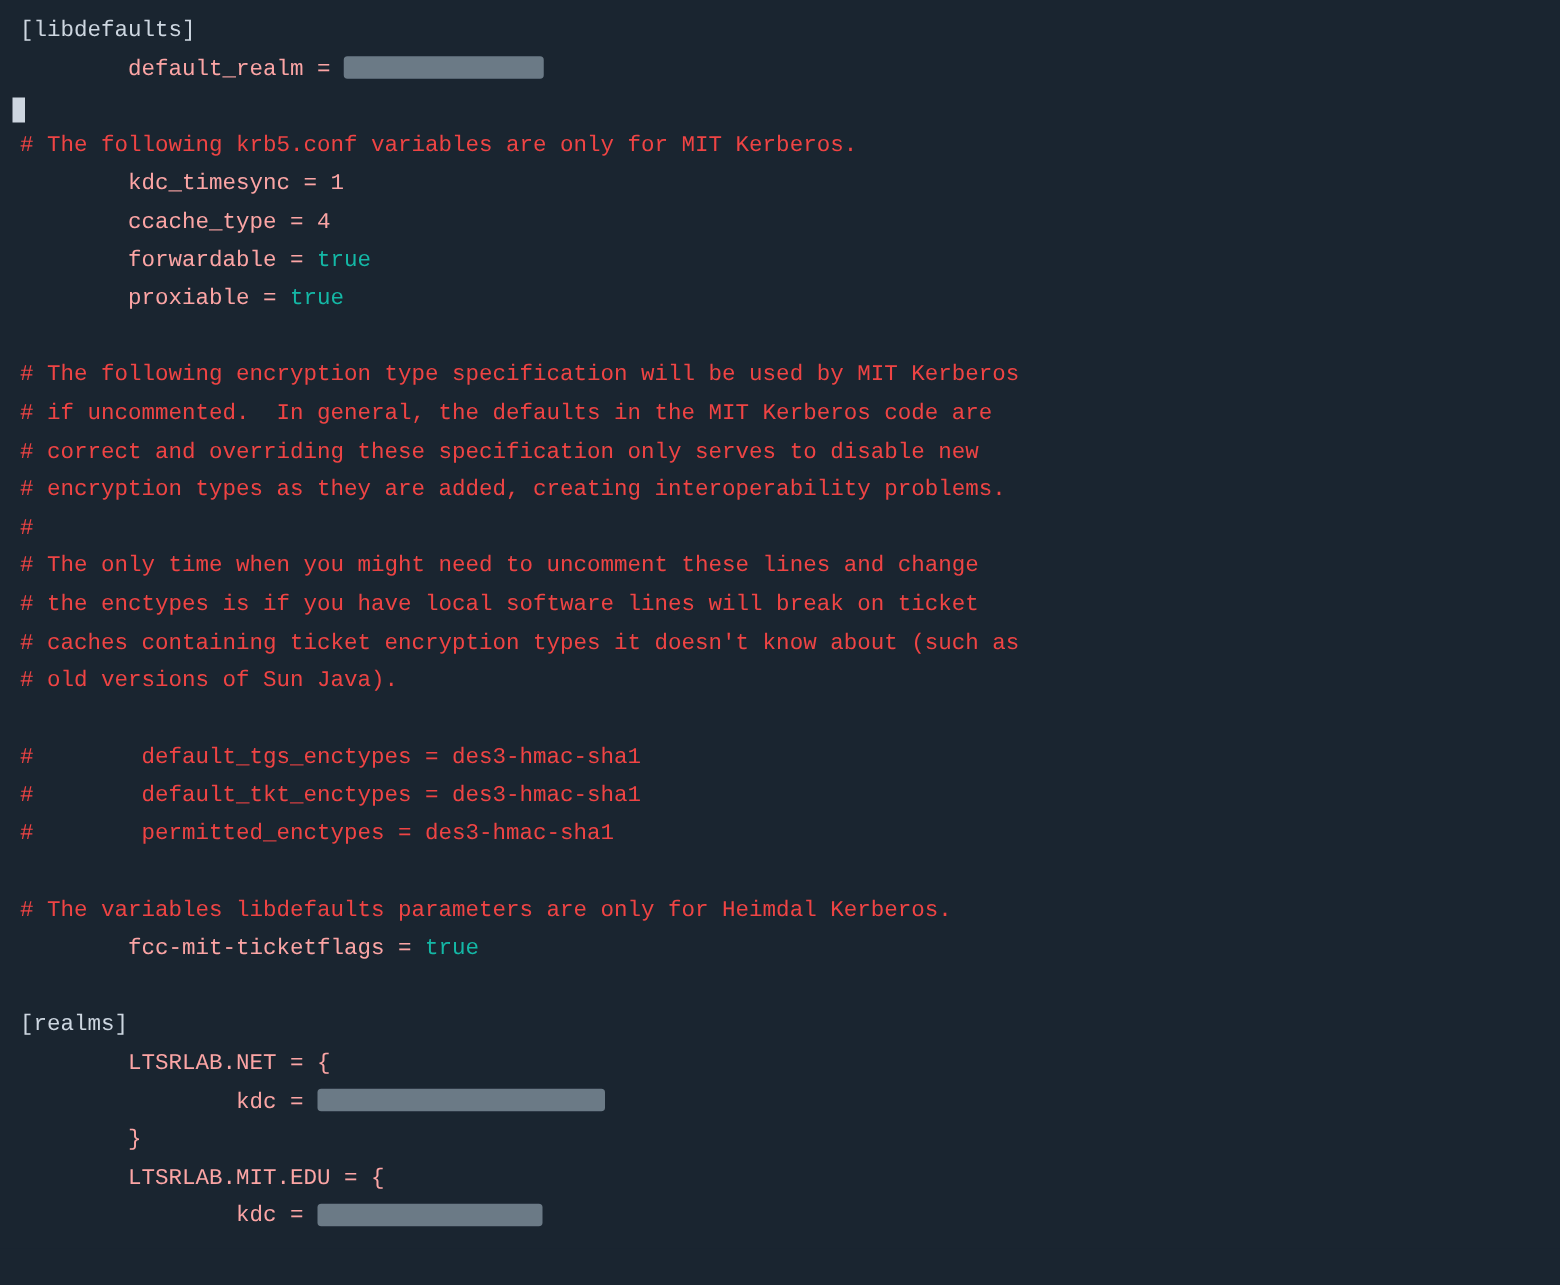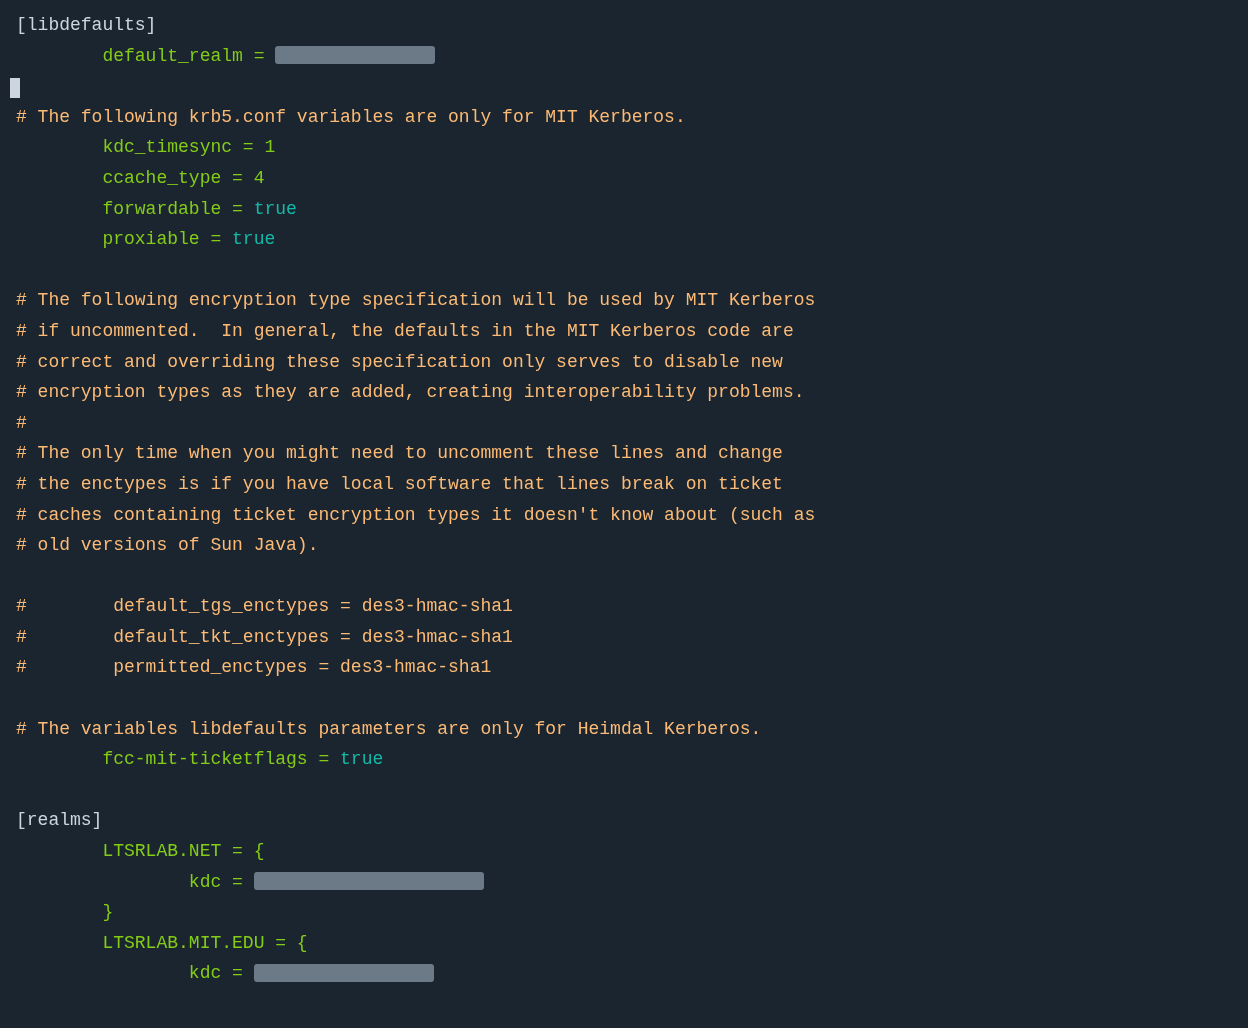--- a/index.html
+++ b/index.html
@@ -24,33 +24,33 @@
       padding: 10px 16px;
       position: relative;
     }
 
     .line {
       white-space: pre;
       display: block;
     }
 
     .cyan {
-      color: #84cc16;
+      color: #fca5a5;
     }
 
     .green {
       color: #14b8a6;
     }
 
     .white {
       color: #cdd6e0;
     }
 
     .comment {
-      color: #fdba74;
+      color: #ef4444;
     }
 
     .redacted {
       display: inline-block;
       background-color: #6b7a86;
       border-radius: 3px;
       height: 1em;
       vertical-align: middle;
       position: relative;
       top: -1px;
@@ -90,21 +90,21 @@
   <span class="line"><span class="cyan">        proxiable = </span><span class="green">true</span></span>
 
   <span class="line"> </span>
 
   <span class="line"><span class="comment"># The following encryption type specification will be used by MIT Kerberos</span></span>
   <span class="line"><span class="comment"># if uncommented.  In general, the defaults in the MIT Kerberos code are</span></span>
   <span class="line"><span class="comment"># correct and overriding these specification only serves to disable new</span></span>
   <span class="line"><span class="comment"># encryption types as they are added, creating interoperability problems.</span></span>
   <span class="line"><span class="comment">#</span></span>
   <span class="line"><span class="comment"># The only time when you might need to uncomment these lines and change</span></span>
-  <span class="line"><span class="comment"># the enctypes is if you have local software that lines break on ticket</span></span>
+  <span class="line"><span class="comment"># the enctypes is if you have local software lines will break on ticket</span></span>
   <span class="line"><span class="comment"># caches containing ticket encryption types it doesn't know about (such as</span></span>
   <span class="line"><span class="comment"># old versions of Sun Java).</span></span>
 
   <span class="line"> </span>
 
   <span class="line"><span class="comment">#        default_tgs_enctypes = des3-hmac-sha1</span></span>
   <span class="line"><span class="comment">#        default_tkt_enctypes = des3-hmac-sha1</span></span>
   <span class="line"><span class="comment">#        permitted_enctypes = des3-hmac-sha1</span></span>
 
   <span class="line"> </span>

